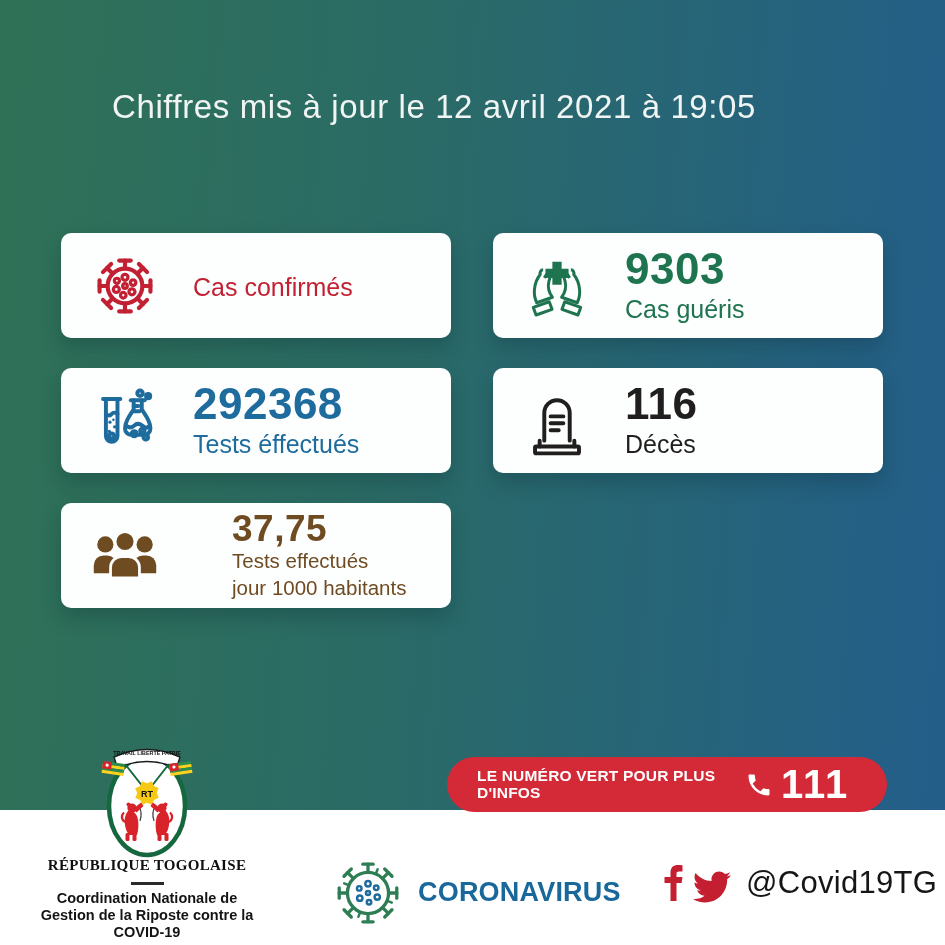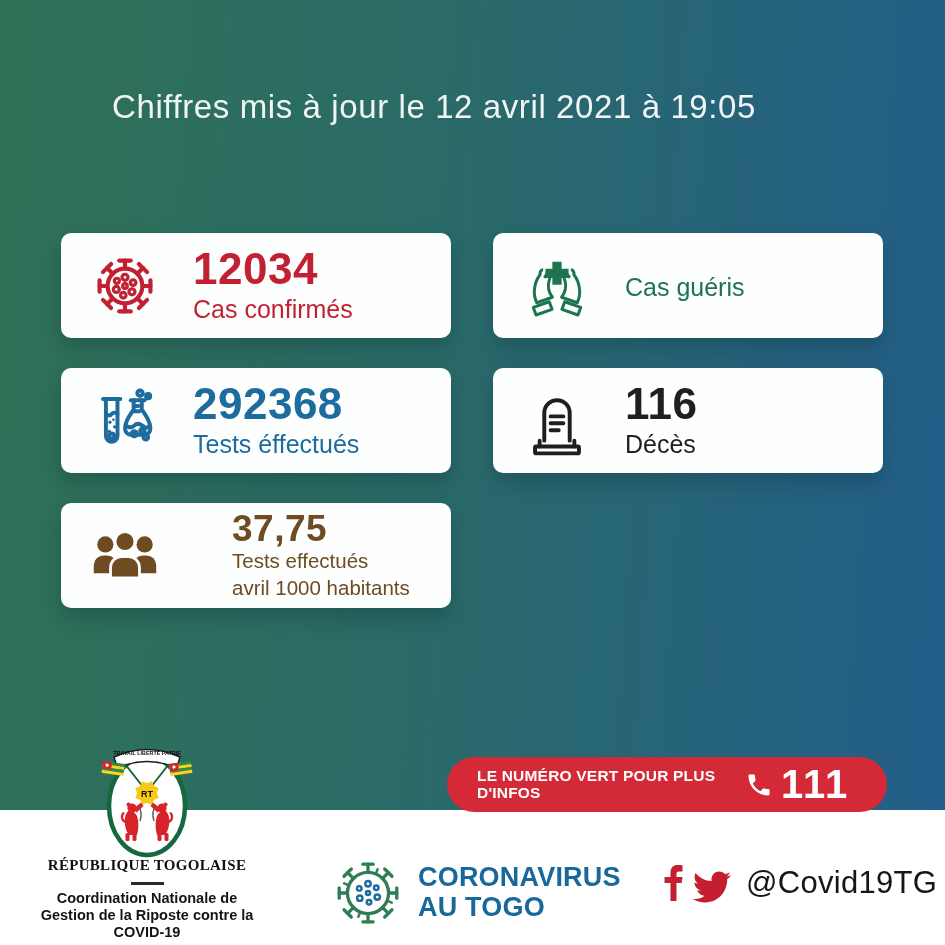--- a/index.html
+++ b/index.html
@@ -116,40 +116,40 @@
                 <circle cx="39" cy="29" r="2.4"></circle>
               <circle cx="38" cy="37" r="2.6"></circle>
                 <circle cx="30.5" cy="40" r="2.4"></circle>
               <circle cx="24.5" cy="35" r="2.6"></circle>
                 <circle cx="25" cy="27.5" r="2.2"></circle>
               <circle cx="32" cy="32" r="2.0"></circle>
             </g>
           </svg>
         </div>
         <div class="card-text">
-          <div class="value">12034</div>
           <div class="label">Cas confirmés</div>
         </div>
       </div>
 
       <div class="card c-green">
         <div class="card-icon">
           <svg viewBox="0 0 64 64" fill="none" stroke="#1F7450" stroke-width="2.6" stroke-linejoin="round">
             <path d="M28 11 h8 v6 h6 v8 h-6 v6 h-8 v-6 h-6 v-8 h6 z" fill="#1F7450" stroke="none"></path>
             <g>
               <path d="M20 18 c-2 0 -3 2 -2.5 4 -2.5 3 -4.5 8 -5 13 -.4 4 .3 8 2 11.5 l13.5 -4.8 c-3 -4 -4.2 -9 -3 -13.7 l1.3 -4.5 c.5 -2 -2 -3.5 -3.3 -1.5 l-2 3"></path>
               <path d="M11.5 50.5 l13.8 -4.9 2.4 6.6 -13.8 4.9 z"></path>
             </g>
             <g transform="translate(64 0) scale(-1 1)">
               <path d="M20 18 c-2 0 -3 2 -2.5 4 -2.5 3 -4.5 8 -5 13 -.4 4 .3 8 2 11.5 l13.5 -4.8 c-3 -4 -4.2 -9 -3 -13.7 l1.3 -4.5 c.5 -2 -2 -3.5 -3.3 -1.5 l-2 3"></path>
               <path d="M11.5 50.5 l13.8 -4.9 2.4 6.6 -13.8 4.9 z"></path>
             </g>
           </svg>
         </div>
         <div class="card-text">
+          <div class="value">9303</div>
           <div class="label">Cas guéris</div>
         </div>
       </div>
 
       <div class="card c-blue">
         <div class="card-icon">
           <svg viewBox="0 0 64 64" fill="none" stroke="#1E6C9E" stroke-width="3.4" stroke-linecap="round" stroke-linejoin="round">
             <path d="M13 13 h15"></path>
             <path d="M15.5 13 v32 a5 5 0 0 0 10 0 V13"></path>
             <path d="M15.5 26 q3 2.5 5 0 t5 0"></path>
@@ -203,21 +203,21 @@
             </g>
             <g fill="#6F4B21" stroke="#FDFEFE" stroke-width="2.4">
               <circle cx="32" cy="19.5" r="8.6"></circle>
               <path d="M19.5 51 v-9 a9.5 9.5 0 0 1 9.5 -9.5 h6 a9.5 9.5 0 0 1 9.5 9.5 v9 z"></path>
             </g>
           </svg>
         </div>
         <div class="card-text">
           <div class="value">37,75</div>
           <div class="label">Tests effectués</div>
-          <div class="label">avril 1000 habitants</div>
+          <div class="label">jour 1000 habitants</div>
         </div>
       </div>
 
     </div>
   </div>
 
   <div class="footer"></div>
 
   <div class="emblem">
     <svg viewBox="0 0 106 120">
@@ -353,21 +353,20 @@
           <circle cx="45" cy="40" r="2.6"></circle>
             <circle cx="37" cy="45" r="2.2"></circle>
           <circle cx="28" cy="41" r="2.6"></circle>
             <circle cx="27.5" cy="31.5" r="2.2"></circle>
           <circle cx="36" cy="36" r="2.0"></circle>
         </g>
       </svg>
     </div>
     <div class="brand-text">
       <div class="brand-line">CORONAVIRUS</div>
-      <div class="brand-line">AU TOGO</div>
     </div>
   </div>
 
   <div class="social">
     <div class="fb-icon">
       <svg viewBox="0 0 14 24" fill="#C41F30">
         <path d="M13 8 H9 V5.9 C9 4.9 9.4 4.4 10.8 4.4 H13 V.2 C12.4 .1 11.2 0 9.9 0 7 0 5 1.7 5 4.9 V8 H1 v4 h4 v12 h4 V12 h3.4 L13 8 z"></path>
       </svg>
     </div>
     <div class="tw-icon">

